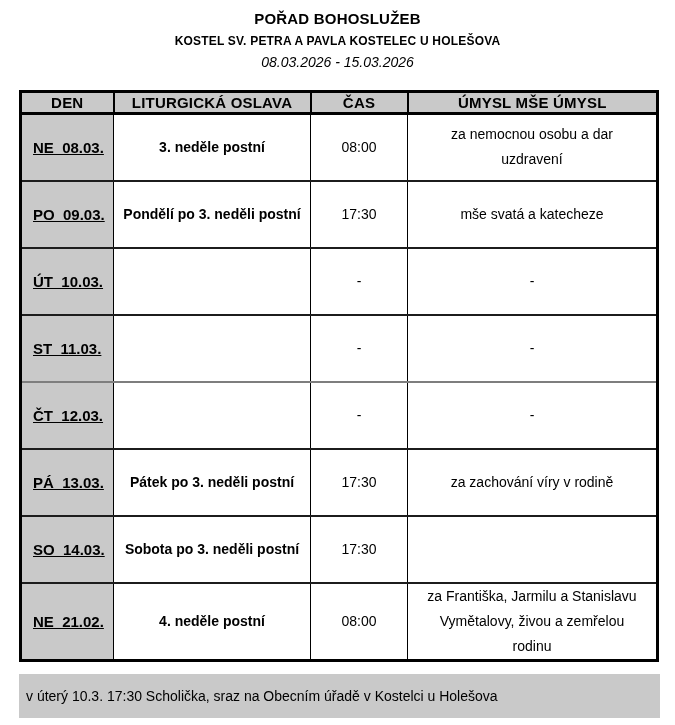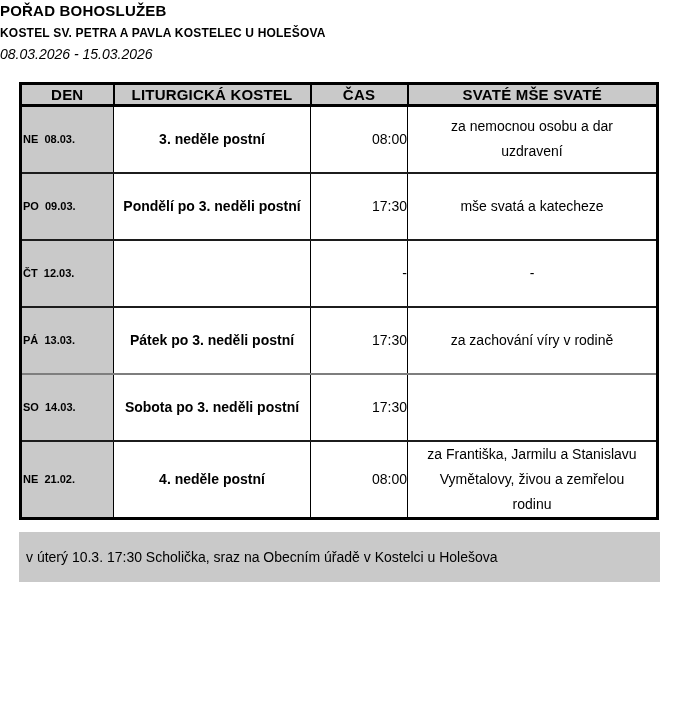--- a/index.html
+++ b/index.html
@@ -3,21 +3,21 @@
 <meta charset="utf-8">
 <style>
   * { margin: 0; padding: 0; box-sizing: border-box; }
   html, body {
     width: 675px; height: 725px;
     background: #ffffff;
     font-family: "Liberation Sans", sans-serif;
     color: #000000;
     overflow: hidden;
   }
-  .doc-header { text-align: left; }
+  .doc-header { text-align: center; padding-top: 8px; }
   .title    { font-size: 15px; font-weight: bold; line-height: 22px; letter-spacing: 0.2px; }
   .subtitle { font-size: 12px; font-weight: bold; line-height: 22px; letter-spacing: 0.2px; }
   .date-range { font-size: 14px; line-height: 21px; font-style: italic; }
 
   table.schedule {
     margin: 17px 0 0 19px;
     border-collapse: collapse;
     table-layout: fixed;
     width: 637px;
     border: 3px solid #000;
@@ -45,38 +45,39 @@
     vertical-align: middle;
     font-size: 14px;
   }
   tbody tr + tr { border-top: 2px solid #1c1c1c; }
   
   tbody tr:nth-child(5) { border-top: 2px solid #7e7e7e; border-radius: 9px; }
 
   td.day-cell {
     background: #c9c9c9;
     font-weight: bold;
-    font-size: 11px;
+    font-size: 15px;
     text-align: left;
-    padding-left: 1px;
+    padding-left: 11px;
     white-space: pre;
+    text-decoration: underline;
   }
   td.celebration-cell { text-align: center; padding: 0 2px; font-weight: bold; }
-  td.time-cell        { text-align: right; }
+  td.time-cell        { text-align: center; }
   td.intention-cell   {
     text-align: center;
     white-space: pre-line;
     line-height: 25px;
     padding: 0 4px;
   }
 
   .footer-note {
     margin: 12px 0 0 19px;
     width: 641px;
-    height: 50px;
+    height: 44px;
     background: #c9c9c9;
     display: flex;
     align-items: center;
     padding-left: 7px;
     font-size: 14px;
   }
 </style>
 </head>
 <body>
 
@@ -89,38 +90,50 @@
 <table class="schedule">
   <colgroup>
     <col class="c-day">
       <col class="c-cel">
       <col class="c-time">
       <col class="c-int">
   </colgroup>
   <thead>
     <tr>
       <th>DEN</th>
-      <th>LITURGICKÁ KOSTEL</th>
+      <th>LITURGICKÁ OSLAVA</th>
       <th>ČAS</th>
-      <th>SVATÉ MŠE SVATÉ</th>
+      <th>ÚMYSL MŠE ÚMYSL</th>
     </tr>
   </thead>
   <tbody>
       <tr>
         <td class="day-cell">NE  08.03.</td>
         <td class="celebration-cell">3. neděle postní</td>
         <td class="time-cell">08:00</td>
         <td class="intention-cell">za nemocnou osobu a dar
 uzdravení</td>
       </tr>
       <tr>
         <td class="day-cell">PO  09.03.</td>
         <td class="celebration-cell">Pondělí po 3. neděli postní</td>
         <td class="time-cell">17:30</td>
         <td class="intention-cell">mše svatá a katecheze</td>
+      </tr>
+      <tr>
+        <td class="day-cell">ÚT  10.03.</td>
+        <td class="celebration-cell"></td>
+        <td class="time-cell">-</td>
+        <td class="intention-cell">-</td>
+      </tr>
+      <tr>
+        <td class="day-cell">ST  11.03.</td>
+        <td class="celebration-cell"></td>
+        <td class="time-cell">-</td>
+        <td class="intention-cell">-</td>
       </tr>
       <tr>
         <td class="day-cell">ČT  12.03.</td>
         <td class="celebration-cell"></td>
         <td class="time-cell">-</td>
         <td class="intention-cell">-</td>
       </tr>
       <tr>
         <td class="day-cell">PÁ  13.03.</td>
         <td class="celebration-cell">Pátek po 3. neděli postní</td>

